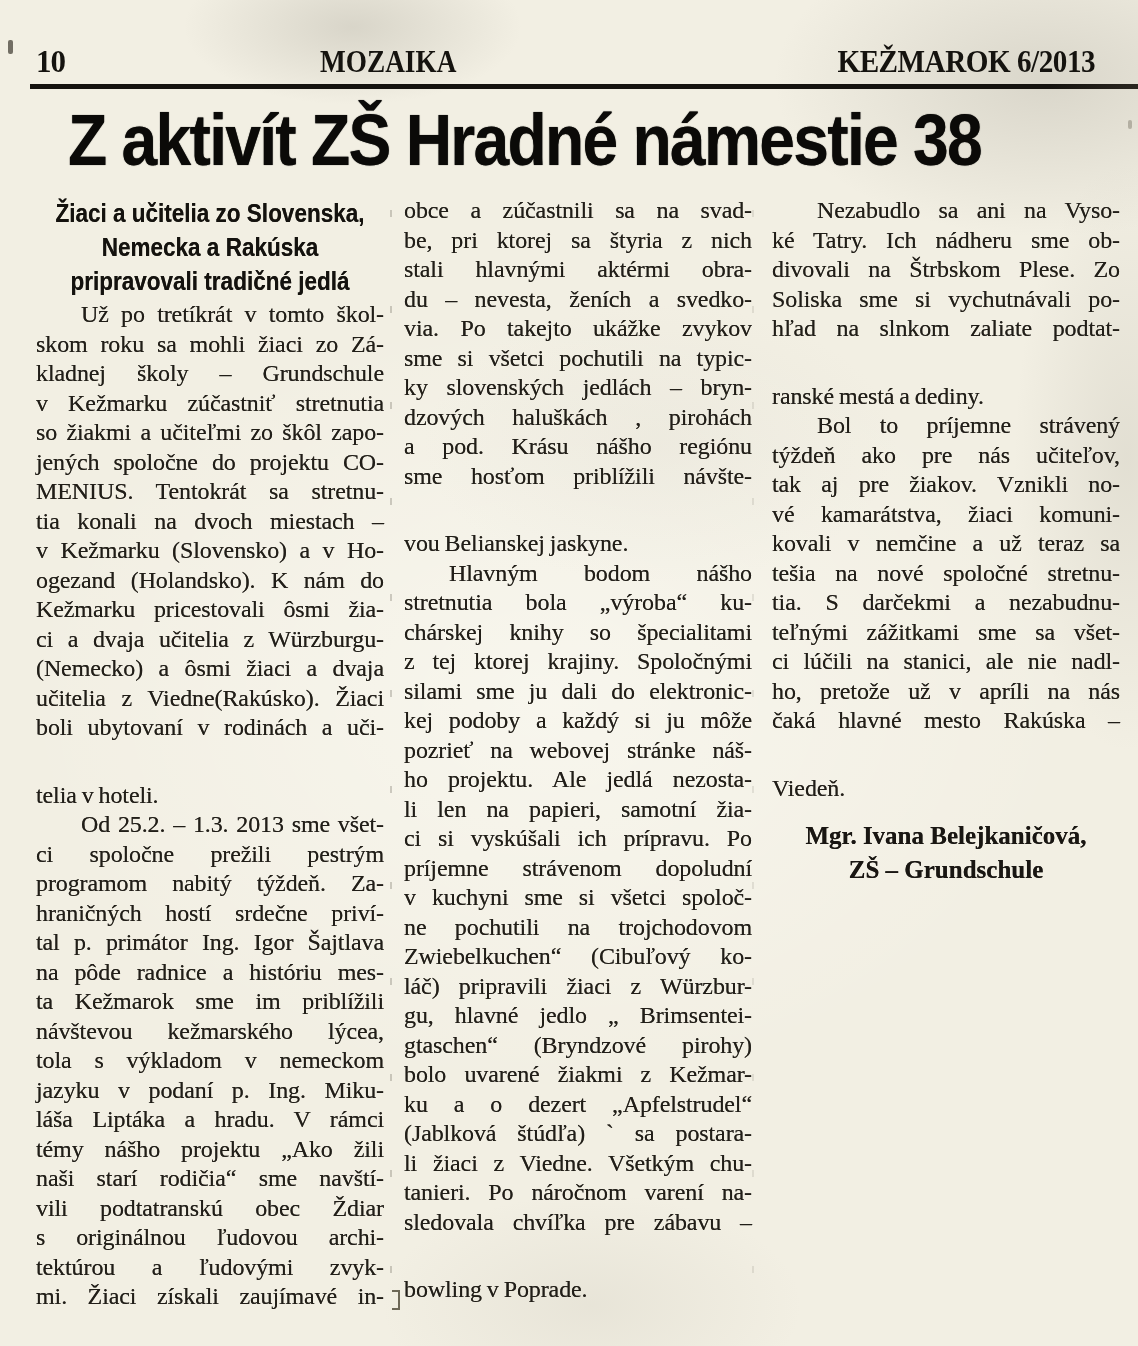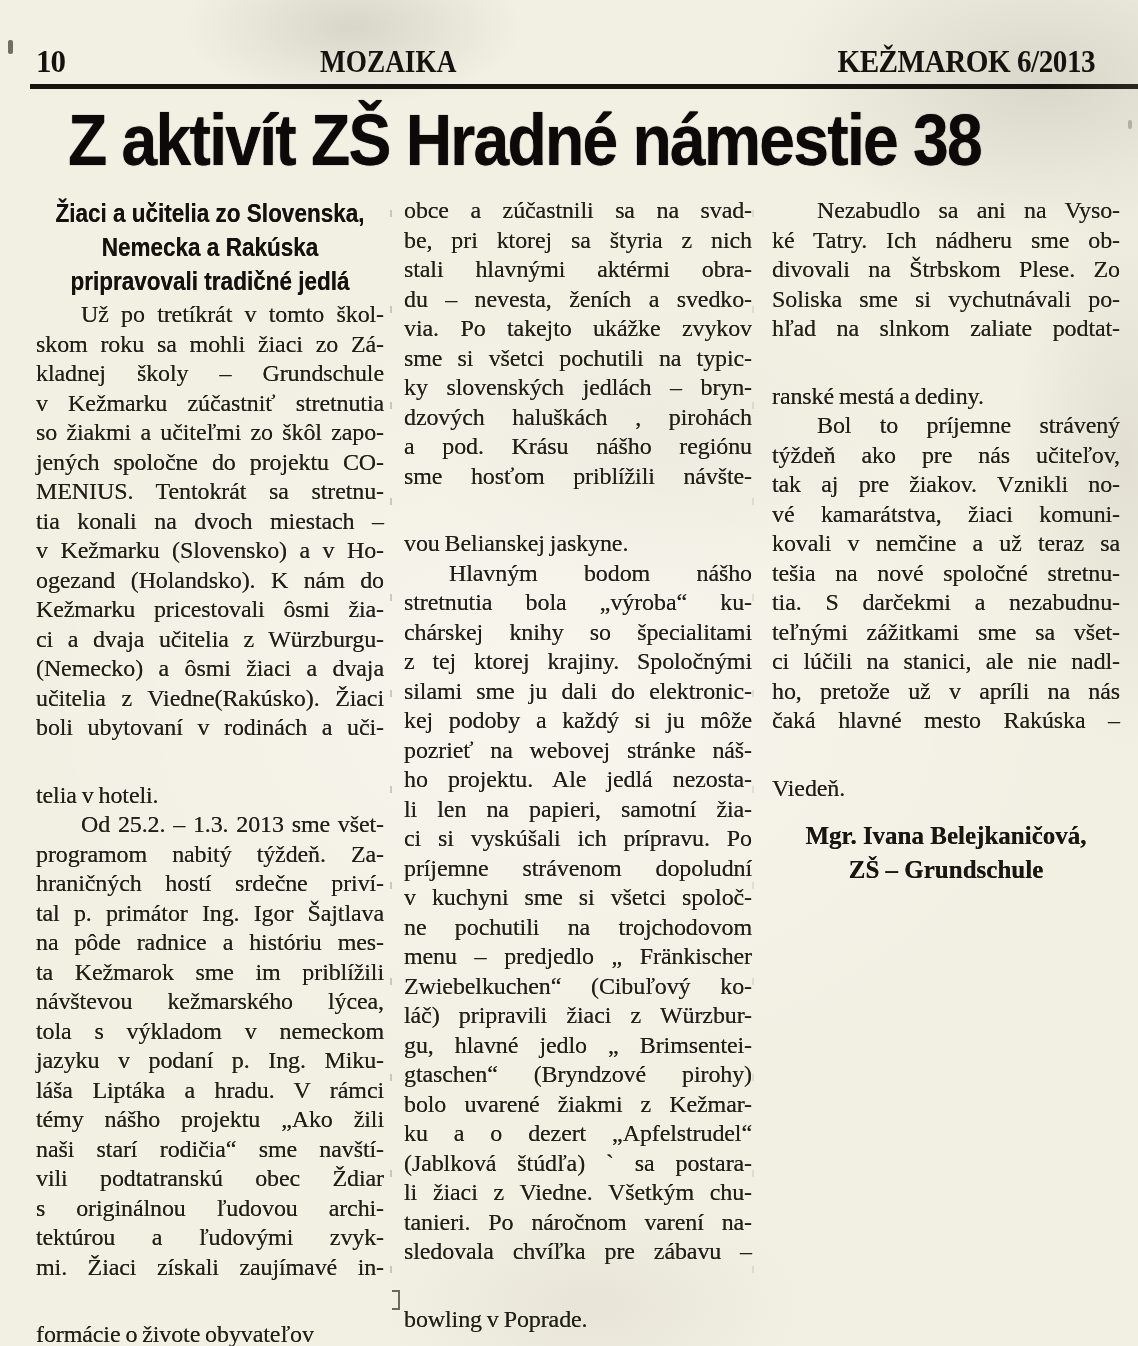--- a/index.html
+++ b/index.html
@@ -124,20 +124,21 @@
           <div class="line">ogezand (Holandsko). K nám do</div>
           <div class="line">Kežmarku pricestovali ôsmi žia-</div>
           <div class="line">ci a dvaja učitelia z Würzburgu-</div>
           <div class="line">(Nemecko) a ôsmi žiaci a dvaja</div>
           <div class="line">učitelia z Viedne(Rakúsko). Žiaci</div>
           <div class="line">boli ubytovaní v rodinách a uči-</div>
           <div class="line last">telia v hoteli.</div>
         </div>
         <div class="para">
           <div class="line indent">Od 25.2. – 1.3. 2013 sme všet-</div>
+          <div class="line">ci spoločne prežili pestrým</div>
           <div class="line">programom nabitý týždeň. Za-</div>
           <div class="line">hraničných hostí srdečne priví-</div>
           <div class="line">tal p. primátor Ing. Igor Šajtlava</div>
           <div class="line">na pôde radnice a históriu mes-</div>
           <div class="line">ta Kežmarok sme im priblížili</div>
           <div class="line">návštevou kežmarského lýcea,</div>
           <div class="line">tola s výkladom v nemeckom</div>
           <div class="line">jazyku v podaní p. Ing. Miku-</div>
           <div class="line">láša Liptáka a hradu. V rámci</div>
           <div class="line">témy nášho projektu „Ako žili</div>
@@ -170,21 +171,20 @@
           <div class="line">z tej ktorej krajiny. Spoločnými</div>
           <div class="line">silami sme ju dali do elektronic-</div>
           <div class="line">kej podoby a každý si ju môže</div>
           <div class="line">pozrieť na webovej stránke náš-</div>
           <div class="line">ho projektu. Ale jedlá nezosta-</div>
           <div class="line">li len na papieri, samotní žia-</div>
           <div class="line">ci si vyskúšali ich prípravu. Po</div>
           <div class="line">príjemne strávenom dopoludní</div>
           <div class="line">v kuchyni sme si všetci spoloč-</div>
           <div class="line">ne pochutili na trojchodovom</div>
-          <div class="line">menu – predjedlo „ Fränkischer</div>
           <div class="line">Zwiebelkuchen“ (Cibuľový ko-</div>
           <div class="line">láč) pripravili žiaci z Würzbur-</div>
           <div class="line">gu, hlavné jedlo „ Brimsentei-</div>
           <div class="line">gtaschen“ (Bryndzové pirohy)</div>
           <div class="line">bolo uvarené žiakmi z Kežmar-</div>
           <div class="line">ku a o dezert „Apfelstrudel“</div>
           <div class="line">(Jablková štúdľa) ` sa postara-</div>
           <div class="line">li žiaci z Viedne. Všetkým chu-</div>
           <div class="line">tanieri. Po náročnom varení na-</div>
           <div class="line">sledovala chvíľka pre zábavu –</div>

